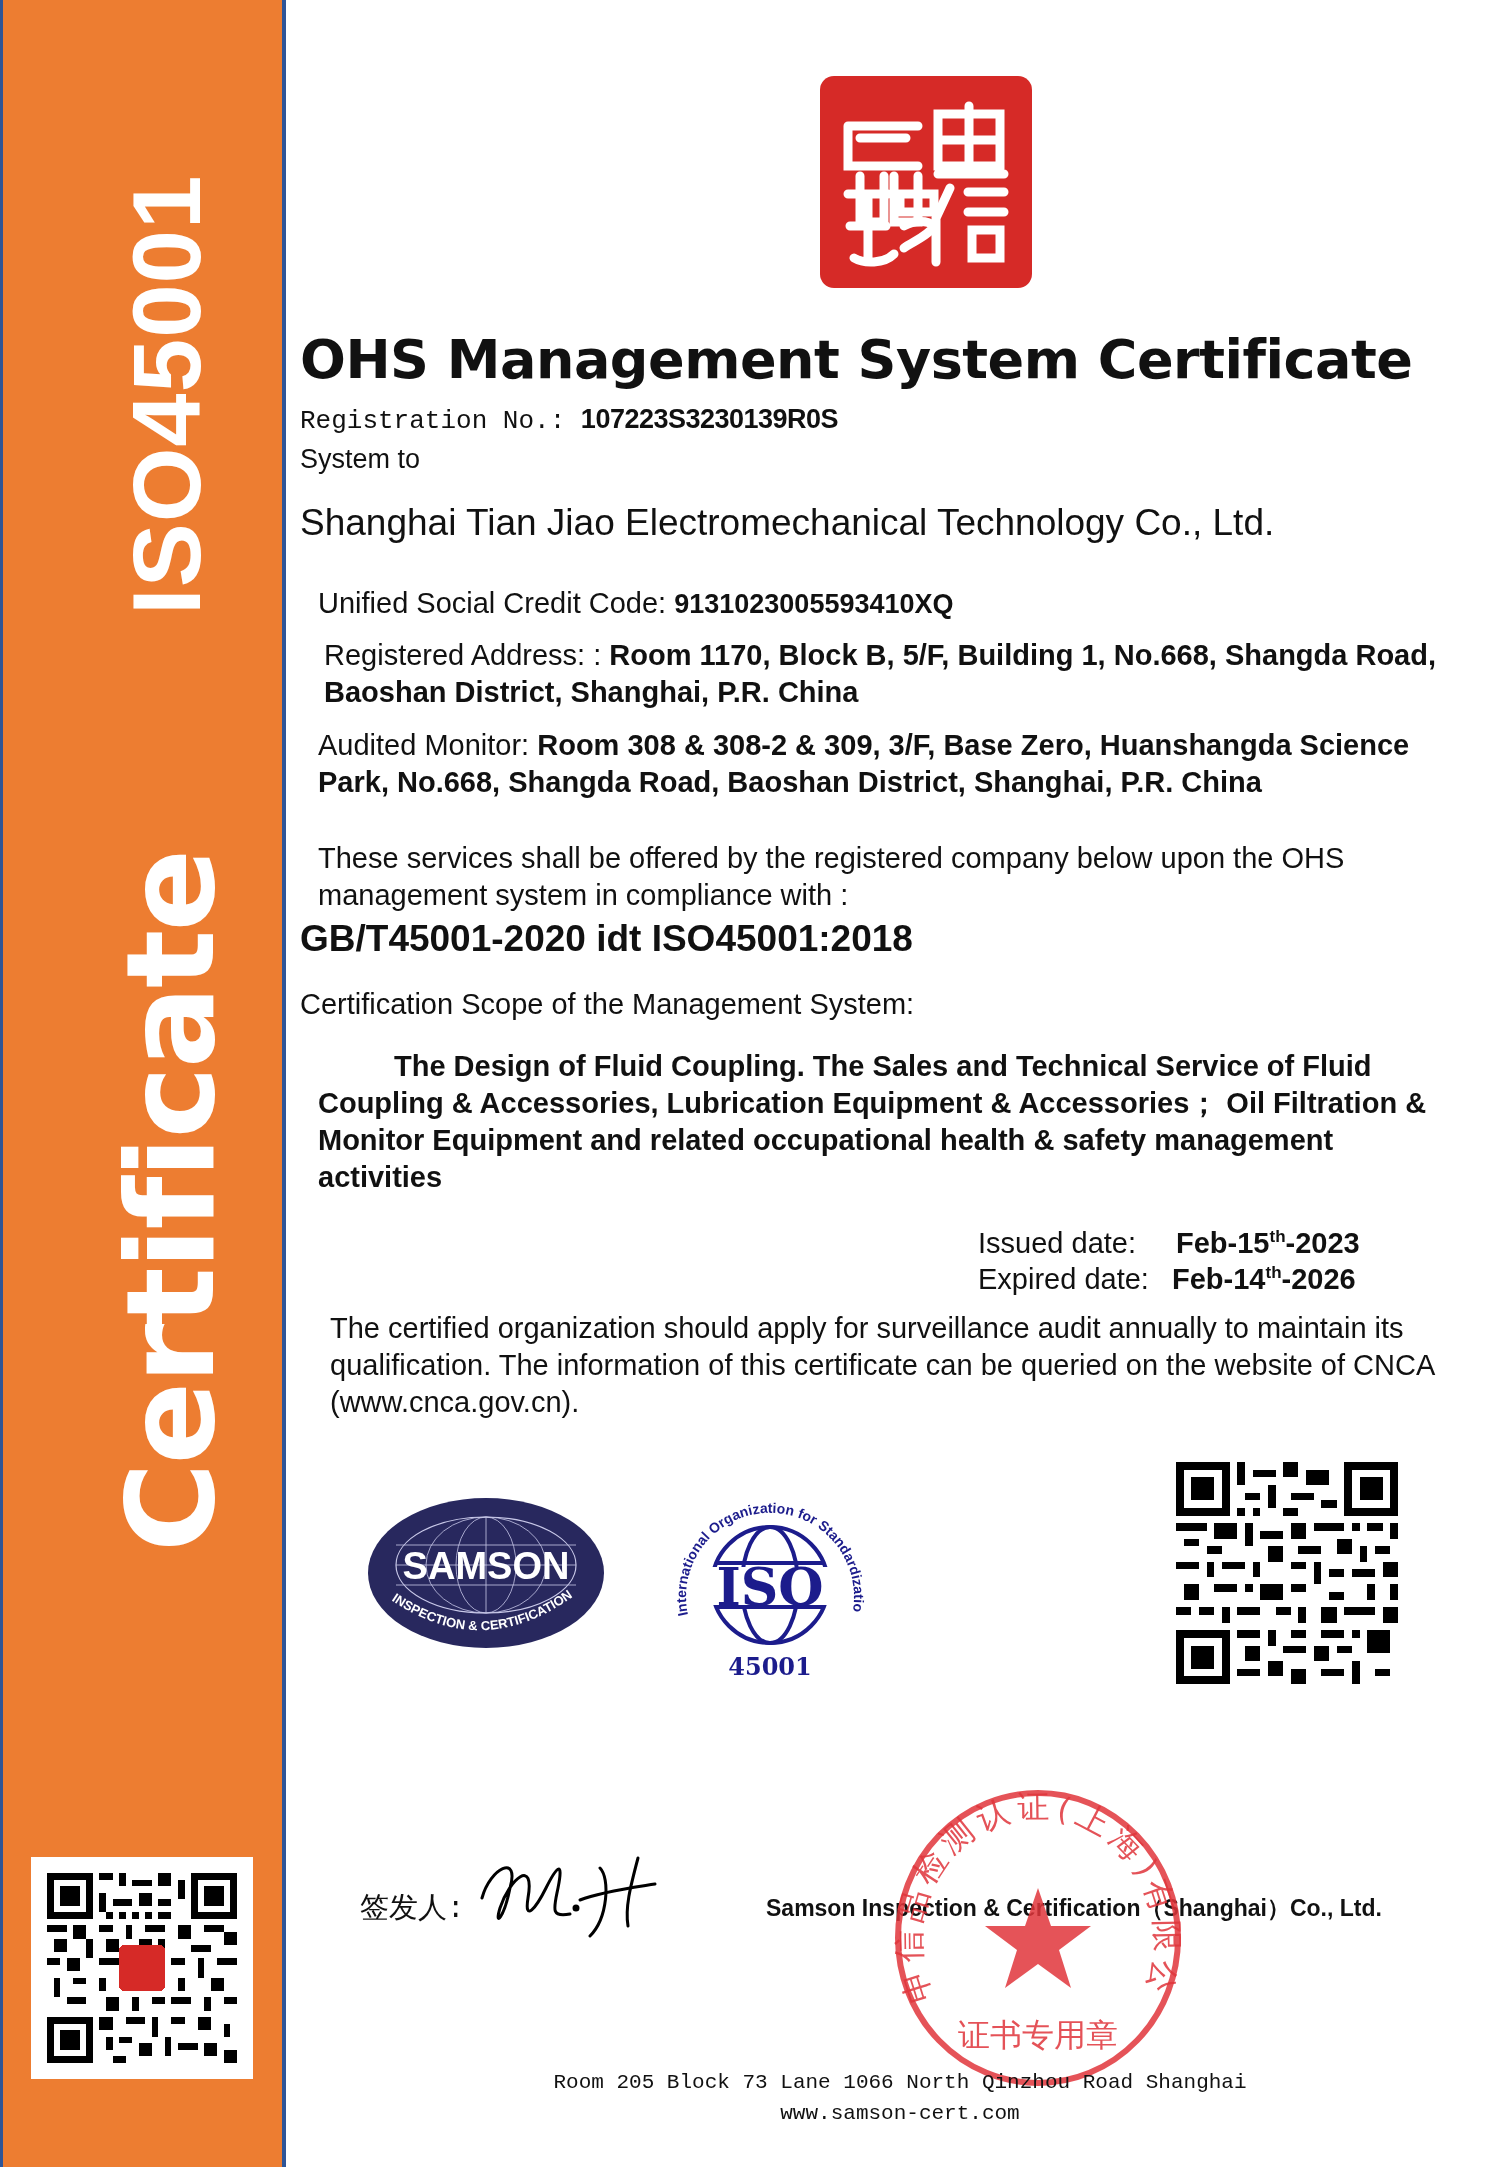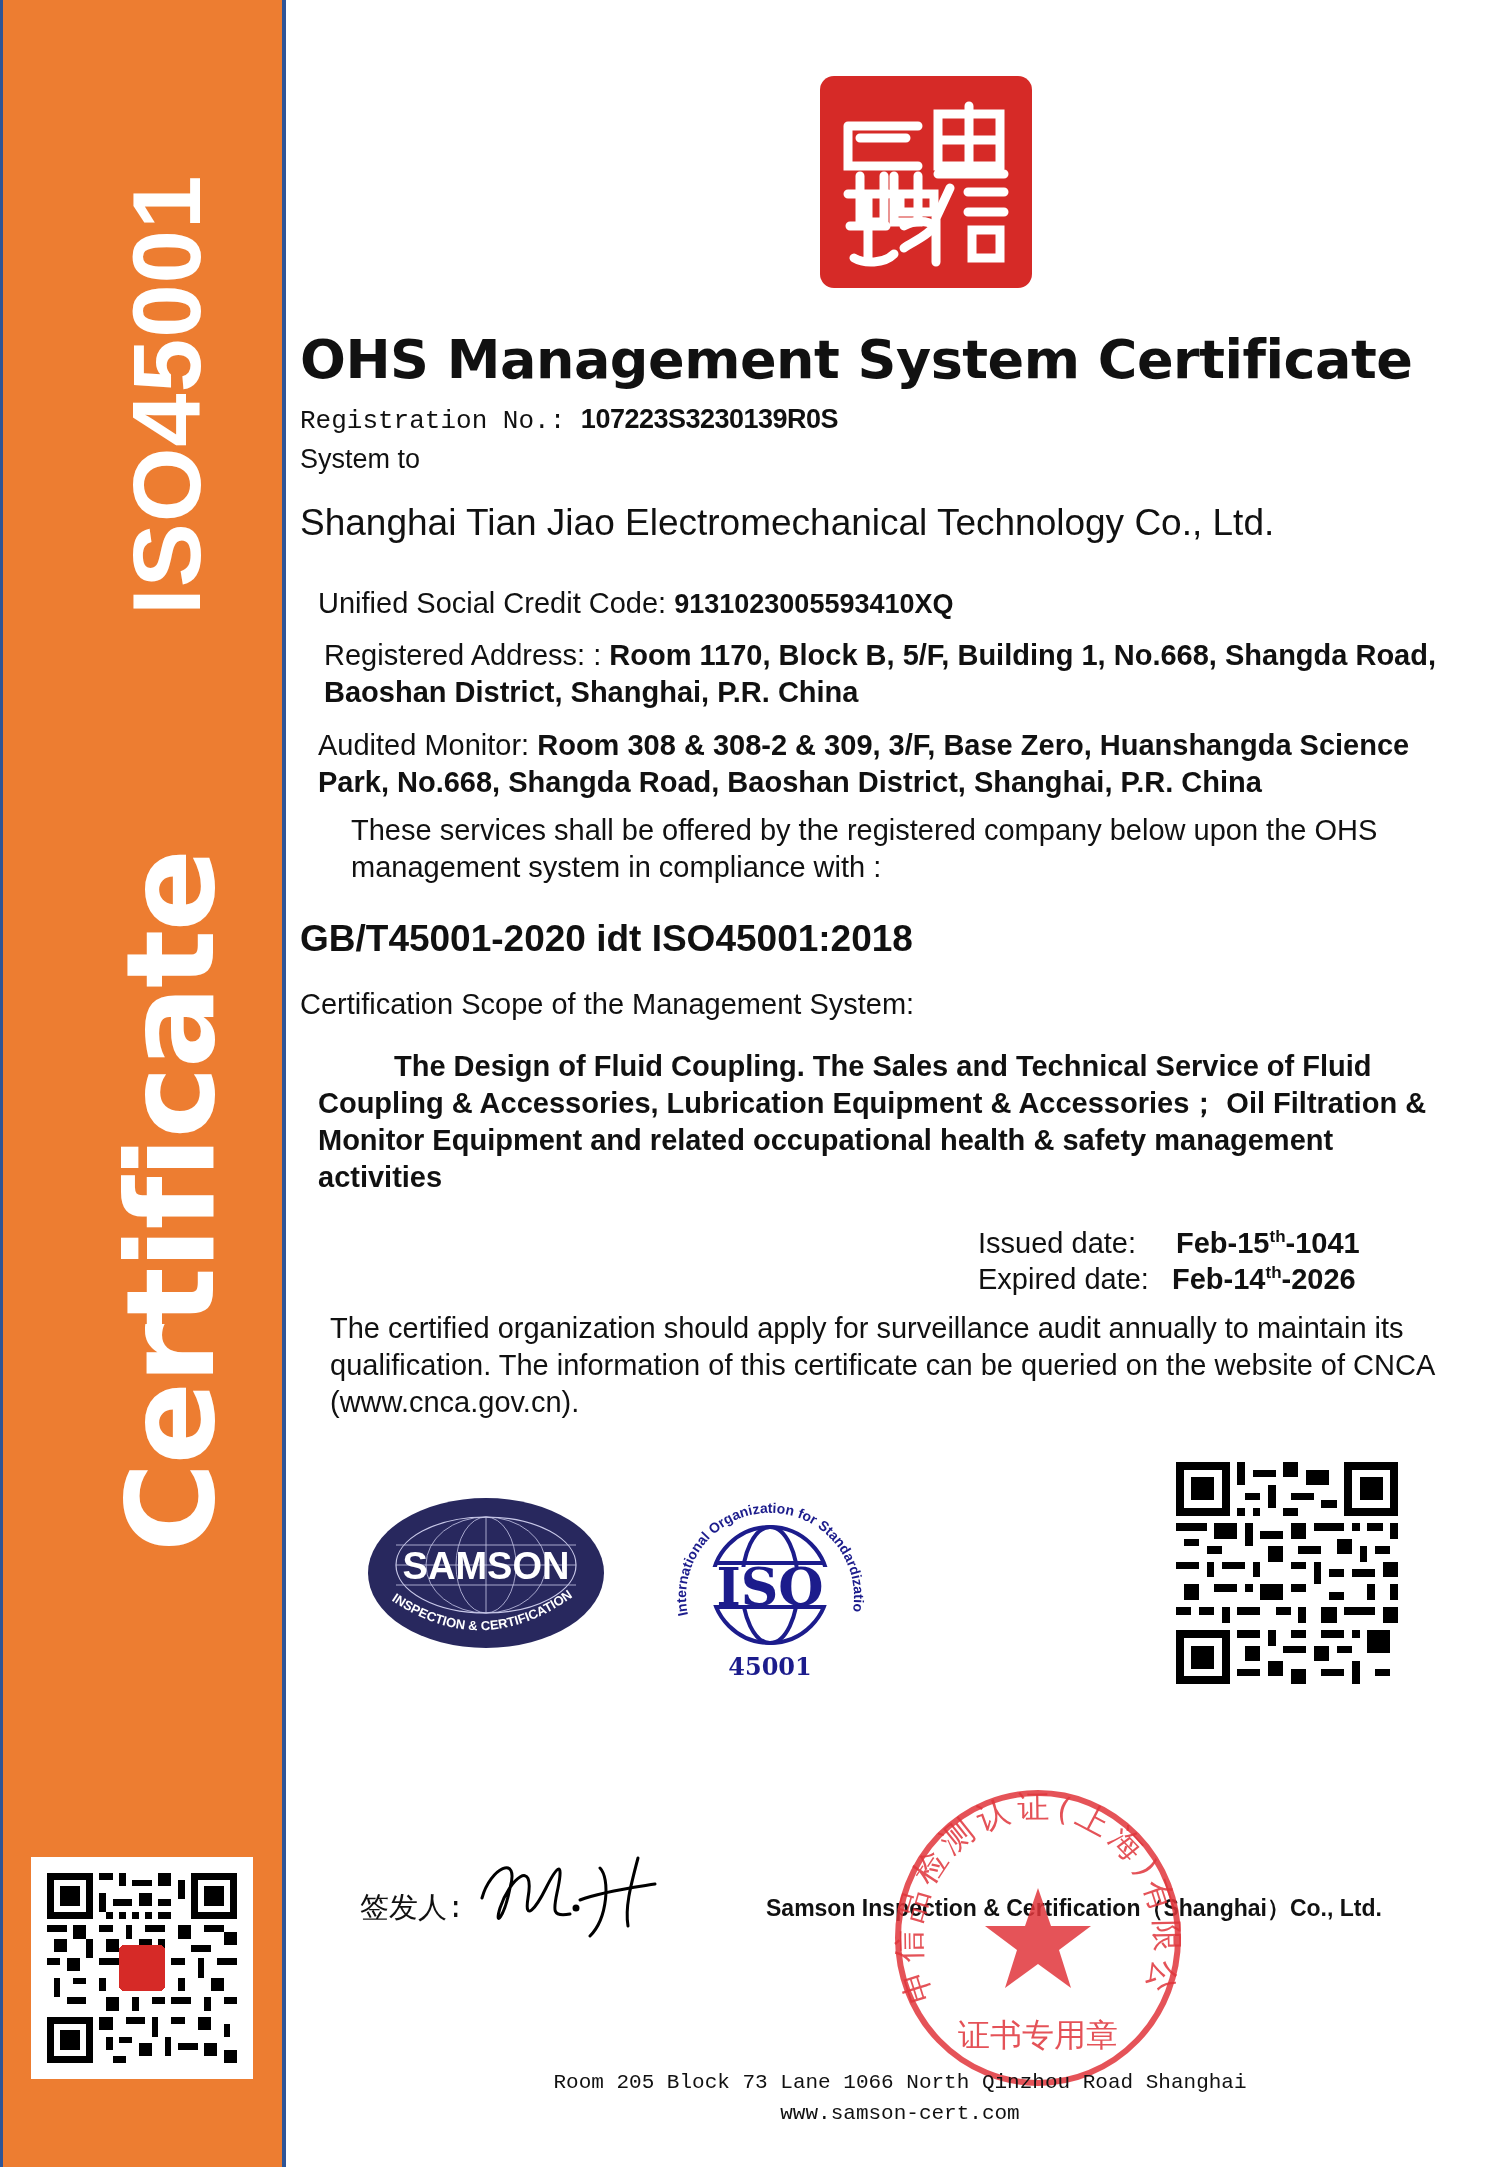--- a/index.html
+++ b/index.html
@@ -83,27 +83,27 @@
   <b style="font-size:27px;">9131023005593410XQ</b>
 </div>
 <div class="para" style="top:637px;margin-left:6px;">
   <span>Registered Address: :</span>
   <b>Room 1170, Block B, 5/F, Building 1, No.668, Shangda Road, Baoshan District, Shanghai, P.R. China</b>
 </div>
 <div class="para" style="top:727px;">
   <span>Audited Monitor:</span>
   <b>Room 308 &amp; 308-2 &amp; 309, 3/F, Base Zero, Huanshangda Science Park, No.668, Shangda Road, Baoshan District, Shanghai, P.R. China</b>
 </div>
-<div class="para" style="top:812px;margin-left:33px;">These services shall be offered by the registered company below upon the OHS management system in compliance with :</div>
+<div class="para" style="top:840px;">These services shall be offered by the registered company below upon the OHS management system in compliance with :</div>
 <div class="center std">GB/T45001-2020 idt ISO45001:2018</div>
 <div class="center scope-h">Certification Scope of the Management System:</div>
 <div class="para" style="top:1048px; font-weight:bold; text-indent:76px;">The Design of Fluid Coupling. The Sales and Technical Service of Fluid Coupling &amp; Accessories, Lubrication Equipment &amp; Accessories； Oil Filtration &amp; Monitor Equipment and related occupational health &amp; safety management activities</div>
 
 <div class="dates" style="top:1227px;">
-  <span class="lbl">Issued date:</span><b><span>Feb-15</span><sup>th</sup><span>-1041</span></b>
+  <span class="lbl">Issued date:</span><b><span>Feb-15</span><sup>th</sup><span>-2023</span></b>
 </div>
 <div class="dates" style="top:1263px;">
   <span class="lbl" style="width:194px;">Expired date:</span><b><span>Feb-14</span><sup>th</sup><span>-2026</span></b>
 </div>
 <div class="para" style="top:1310px; left:330px; width:1120px;">The certified organization should apply for surveillance audit annually to maintain its qualification. The information of this certificate can be queried on the website of CNCA (www.cnca.gov.cn).</div>
 
 <div class="seal-logos" style="left:366px; top:1495px;">
   <svg width="240" height="155" viewBox="0 0 240 155">
     <ellipse cx="120" cy="78" rx="118" ry="75" fill="#28285E"></ellipse>
     <ellipse cx="120" cy="70" rx="90" ry="48" fill="none" stroke="#c8c8e8" stroke-width="1.2"></ellipse>

